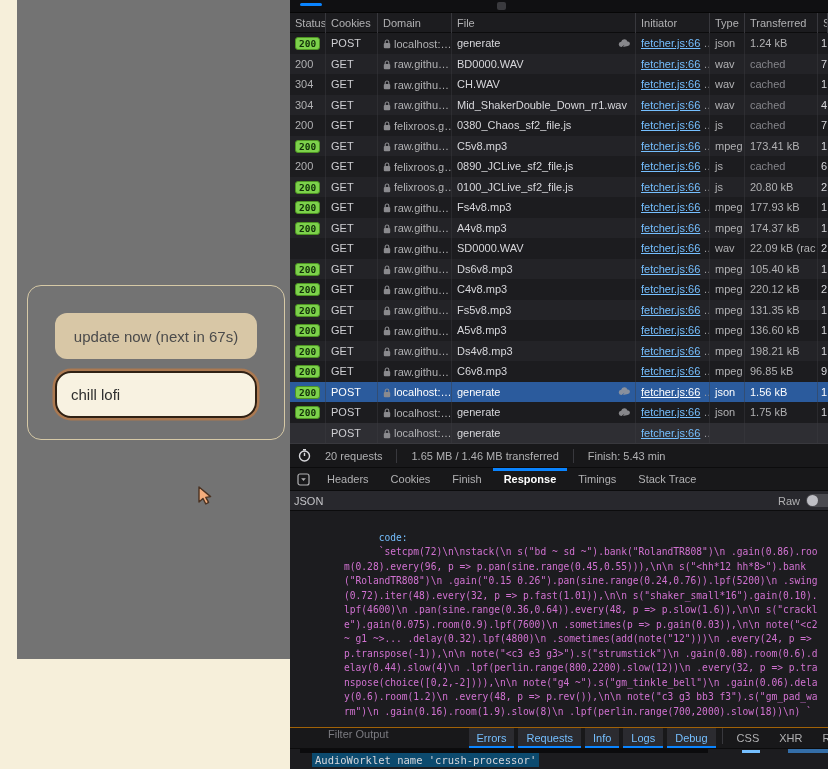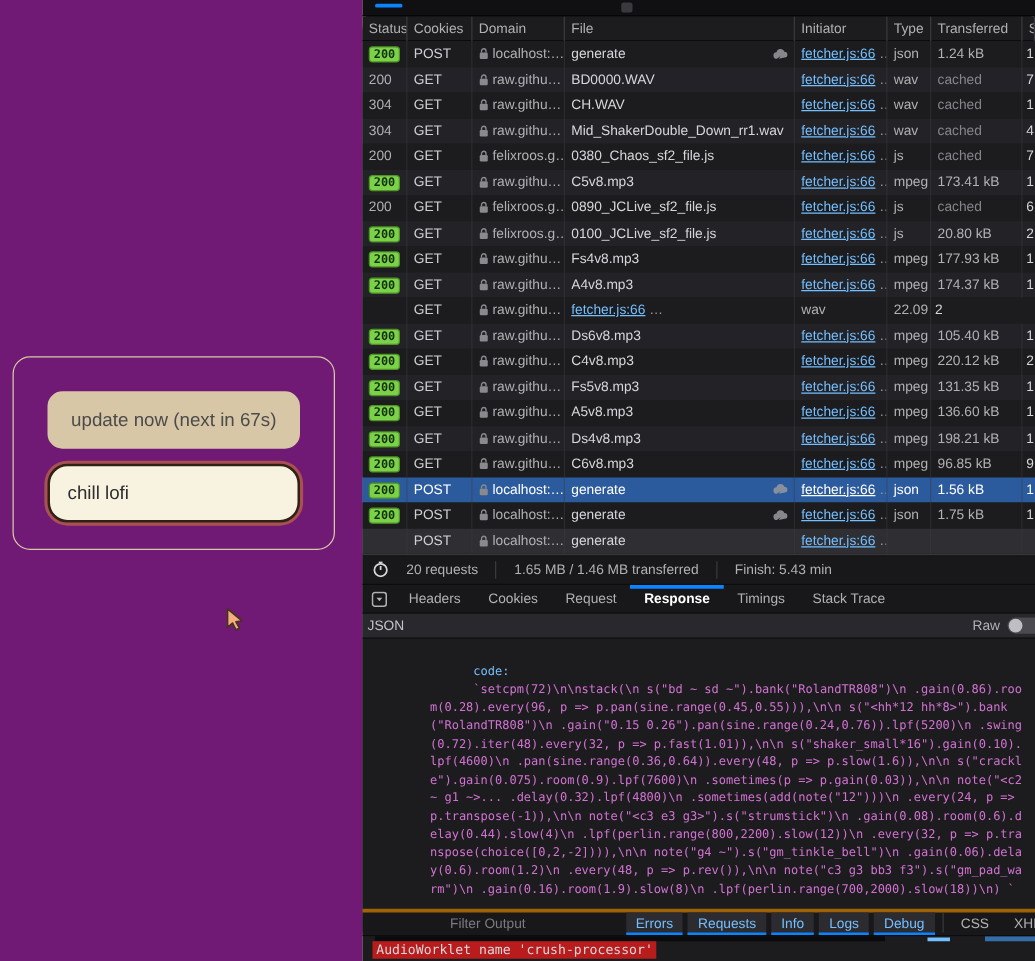--- a/index.html
+++ b/index.html
@@ -1,20 +1,20 @@
 <!DOCTYPE html>
 <html><head>
 <meta charset="utf-8">
 <style>
   * { margin:0; padding:0; box-sizing:border-box; }
   html,body { width:828px; height:769px; overflow:hidden; }
   body { font-family:"Liberation Sans", sans-serif; position:relative; background:#f6efda; }
 
   
-  .page { position:absolute; left:0; top:0; width:290px; height:769px; background:#701a75; }
+  .page { position:absolute; left:17px; top:0; width:290px; height:659px; background:#737373; }
   .card { position:absolute; left:10px; top:285px; width:258px; height:155px;
           border:1.5px solid #d6c9a6; border-radius:14px; }
   .update-btn { position:absolute; left:38px; top:313px; width:202px; height:46px;
           background:#d8c7a6; border:none; border-radius:12px; font-family:"Liberation Sans",sans-serif;
           font-size:15px; color:#4b4b4b; cursor:pointer; }
   .lofi-input { position:absolute; left:38px; top:371px; width:202px; height:47px;
           background:#f8f2e1; border:2.5px solid #2f2114; border-radius:16px;
           box-shadow:0 0 0 2.5px rgba(216,126,52,.55); padding:0 14px;
           font-family:"Liberation Sans",sans-serif; font-size:15px; color:#2e2e2e; }
   .cursor { position:absolute; left:179px; top:486px; width:18px; height:20px; z-index:50; }
@@ -80,40 +80,40 @@
   .toggle { width:30px; height:13px; background:#4a4a4f; border-radius:7px; position:relative; }
   .toggle .knob { position:absolute; left:1px; top:1px; width:11px; height:11px; border-radius:50%; background:#bebec4; }
 
   .codearea { flex:1 1 auto; background:#1c1c1f; overflow:hidden; padding:5px 8px 0 8px; }
   .codeblock { font-family:"DejaVu Sans Mono",monospace; font-size:9.6px; line-height:14.5px;
           white-space:pre-wrap; word-break:break-all; padding-left:46px; text-indent:-38px; }
   .codeblock .ckey { color:#75bfff; }
   .codeblock .cval { color:#d172d1; }
 
   
-  .consfilter { height:22px; flex:none; background:#18181a; border-top:3px solid #a16207; border-bottom:1px solid #0c0c0d;
-          display:flex; align-items:center; color:#b1b1b3;padding-left:32px; }
+  .consfilter { height:22px; flex:none; background:#18181a; border-top:1px solid #a16207; border-bottom:1px solid #0c0c0d;
+          display:flex; color:#b1b1b3; }
   .consfilter .trash { margin:0 8px 0 9px; }
   .vdiv { width:1px; height:16px; background:#38383d; margin:0 4px; }
   .consfilter .ffunnel { margin:0 5px 0 8px; }
   .consfilter .fplaceholder { color:#7b7b80; flex:0 0 auto; }
   .fbtns { display:flex; align-items:stretch; height:100%; margin-left:78px; }
   .fbtn { display:flex; align-items:center; padding:0 8px; margin:0 2px; position:relative; color:#75bfff;
           background:#2b2b30; cursor:pointer; }
   .fbtn::after { content:""; position:absolute; left:0; right:0; bottom:0; height:2px; background:#0a84ff; }
   .fbtn.off { color:#b1b1b3; background:transparent; }
   .fbtn.off::after { display:none; }
   .gear { margin-left:auto; margin-right:10px; }
 
   .consout { height:20px; flex:none; background:#1c1c1f; position:relative; overflow:hidden;
           font-family:"DejaVu Sans Mono",monospace; font-size:10.5px; color:#d7d7db; }
   .clipline { position:absolute; left:10px; top:-10px; height:14px; width:408px; background:#0b0b0d; }
   .clipfrag-a { position:absolute; left:452px; top:1px; width:18px; height:3px; background:#75bfff; }
   .clipfrag-b { position:absolute; left:498px; top:0; width:40px; height:4px; background:#346ea8; }
-  .logline { position:absolute; left:8px; top:4px; background:#b91c1c; padding:0 3px; line-height:14px; }
+  .logline { position:absolute; left:22px; top:4px; background:#0c4a6e; padding:0 3px; line-height:14px; }
 
   svg { display:block; }
 </style>
 </head>
 <body>
 
 <div class="page">
   <div class="card"></div>
   <button class="update-btn">update now (next in 67s)</button>
   <input class="lofi-input" value="chill lofi" style="">
@@ -327,20 +327,23 @@
       <div class="net-row grid-row">
         <div class="cell"></div>
         <div class="cell method">GET</div>
         <div class="cell"><span style="display: inline-flex; align-items: center; gap: 0px; vertical-align: middle;">
             <svg width="8" height="10" viewBox="0 0 8 10" class="lock" style="display: inline-block;">
               <rect x="0.8" y="4" width="6.4" height="5.2" rx="1" fill="#8a8a8e"></rect>
               <path d="M2.2 4 V2.8 a1.8 1.8 0 0 1 3.6 0 V4" fill="none" stroke="#8a8a8e" stroke-width="1.1"></path>
             </svg>
             <span>raw.githu…</span>
           </span></div>
+        <div class="cell file">
+          <span class="fname">SD0000.WAV</span>
+        </div>
         <div class="cell initiator"><a>fetcher.js:66</a><span class="more"> …</span></div>
         <div class="cell">wav</div>
         <div class="cell">22.09 kB (rac…</div>
         <div class="cell edgecell">2</div>
       </div>
       <div class="net-row grid-row">
         <div class="cell"><span class="badge">200</span></div>
         <div class="cell method">GET</div>
         <div class="cell"><span style="display: inline-flex; align-items: center; gap: 0px; vertical-align: middle;">
             <svg width="8" height="10" viewBox="0 0 8 10" class="lock" style="display: inline-block;">
@@ -521,21 +524,21 @@
 
   <div class="dtabs" id="detailTabs">
     <span class="paneicon">
       <svg width="13" height="13" viewBox="0 0 13 13">
         <rect x="1" y="1" width="11" height="11" rx="2" fill="none" stroke="#b1b1b3" stroke-width="1.2"></rect>
         <path d="M4.2 5.2 L6.5 8 L8.8 5.2 Z" fill="#b1b1b3"></path>
       </svg>
     </span>
   <div class="dtab">Headers</div>
       <div class="dtab">Cookies</div>
-      <div class="dtab">Request</div>
+      <div class="dtab">Finish</div>
       <div class="dtab active">Response</div>
       <div class="dtab">Timings</div>
       <div class="dtab">Stack Trace</div>
     </div>
 
 
   <div class="jsonbar">
     <span class="jlabel">JSON</span>
     <span class="rawwrap">
       <span class="rawlabel">Raw</span>

